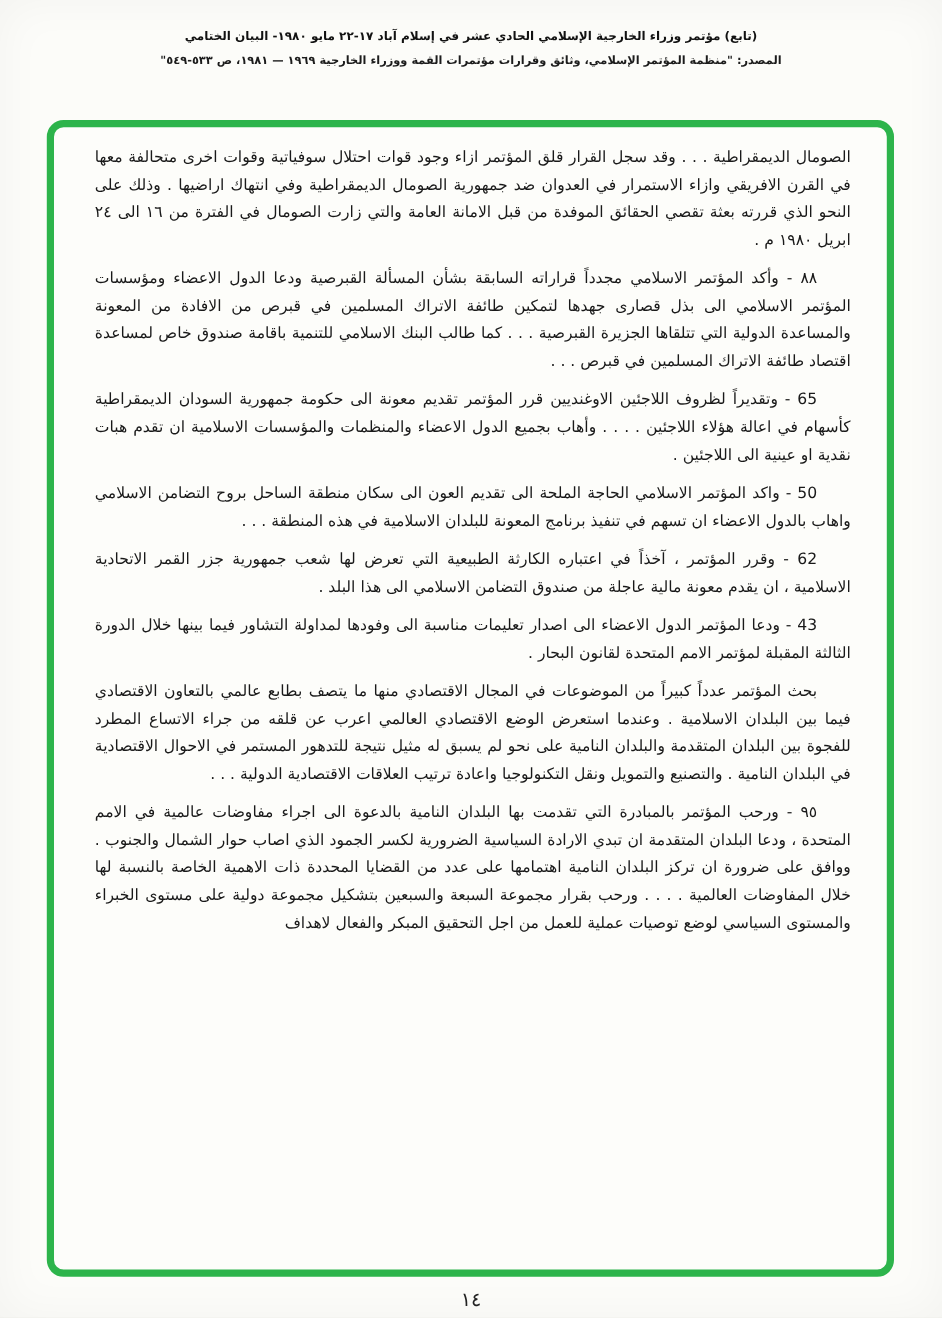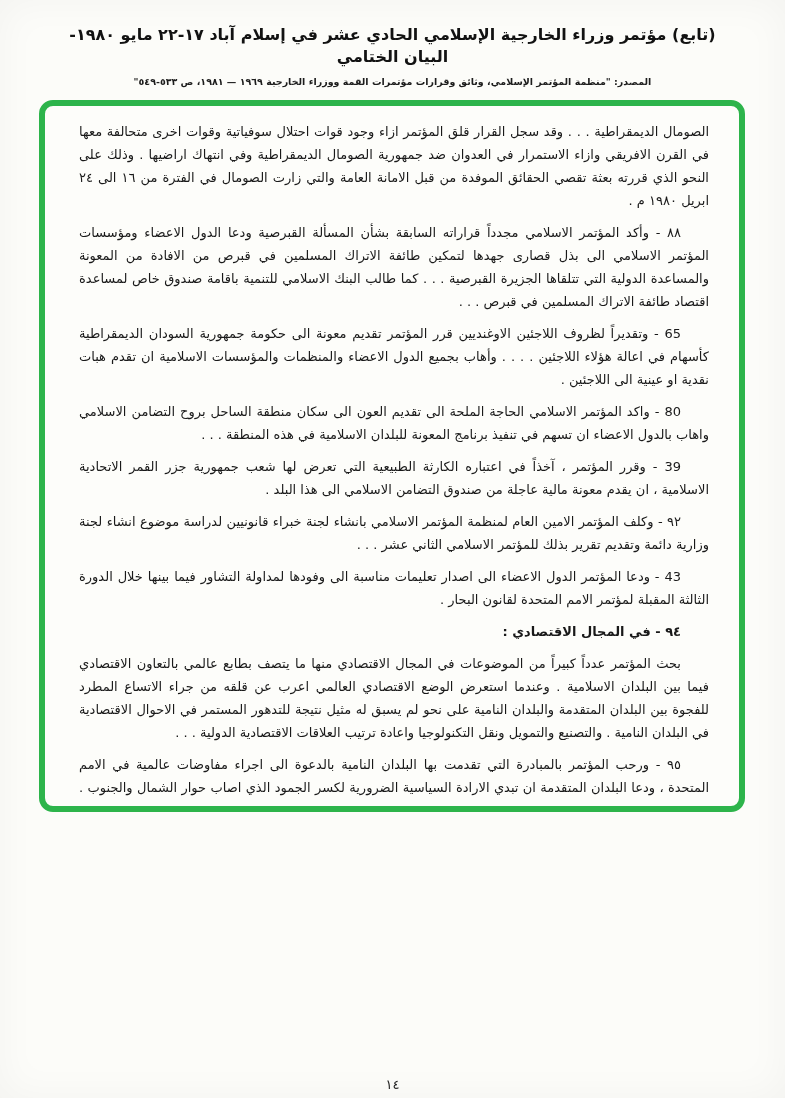--- a/index.html
+++ b/index.html
@@ -19,37 +19,37 @@
   }
   .header {
     position: absolute;
     top: 24px;
     right: 55px;
     left: 55px;
     text-align: center;
     color: #121212;
   }
   .header-title {
-    font-size: 16px;
+    font-size: 10px;
     font-weight: bold;
     letter-spacing: 0;
     line-height: 1.4;
   }
   .header-source {
     font-size: 9.5px;
     font-weight: bold;
     margin-top: 7px;
     color: #1c1c1c;
   }
   .content-frame {
     position: absolute;
     top: 100px;
     right: 40px;
     width: 706px;
-    height: 712px;
+    height: 964px;
     border: 6px solid #2db44b;
     border-radius: 14px;
     background: #fdfdfa;
   }
   .content {
     position: absolute;
     top: 14px;
     right: 30px;
     left: 34px;
     bottom: 10px;
@@ -66,44 +66,42 @@
   .content p.no-indent { text-indent: 0; }
   .content p.section-head {
     font-weight: bold;
   }
   .page-number {
     position: absolute;
     bottom: 6px;
     left: 0;
     right: 0;
     text-align: center;
-    font-size: 13px;
+    font-size: 16px;
     color: #222;
   }
 </style>
 </head>
 <body>
 
 <div class="page">
 
   <div class="header">
     <div class="header-title">(تابع) مؤتمر وزراء الخارجية الإسلامي الحادي عشر في إسلام آباد ١٧-٢٢ مايو ١٩٨٠- البيان الختامي</div>
     <div class="header-source">المصدر: "منظمة المؤتمر الإسلامي، وثائق وقرارات مؤتمرات القمة ووزراء الخارجية ١٩٦٩ — ١٩٨١، ص ٥٣٣-٥٤٩"</div>
   </div>
 
   <div class="content-frame">
     <div class="content">
       <p class="no-indent">الصومال الديمقراطية . . . وقد سجل القرار قلق المؤتمر ازاء وجود قوات احتلال سوفياتية وقوات اخرى متحالفة معها في القرن الافريقي وازاء الاستمرار في العدوان ضد جمهورية الصومال الديمقراطية وفي انتهاك اراضيها . وذلك على النحو الذي قررته بعثة تقصي الحقائق الموفدة من قبل الامانة العامة والتي زارت الصومال في الفترة من ١٦ الى ٢٤ ابريل ١٩٨٠ م .</p>
       <p>٨٨ - وأكد المؤتمر الاسلامي مجدداً قراراته السابقة بشأن المسألة القبرصية ودعا الدول الاعضاء ومؤسسات المؤتمر الاسلامي الى بذل قصارى جهدها لتمكين طائفة الاتراك المسلمين في قبرص من الافادة من المعونة والمساعدة الدولية التي تتلقاها الجزيرة القبرصية . . . كما طالب البنك الاسلامي للتنمية باقامة صندوق خاص لمساعدة اقتصاد طائفة الاتراك المسلمين في قبرص . . .</p>
       <p>65 - وتقديراً لظروف اللاجئين الاوغنديين قرر المؤتمر تقديم معونة الى حكومة جمهورية السودان الديمقراطية كأسهام في اعالة هؤلاء اللاجئين . . . . وأهاب بجميع الدول الاعضاء والمنظمات والمؤسسات الاسلامية ان تقدم هبات نقدية او عينية الى اللاجئين .</p>
-      <p>80 - واكد المؤتمر الاسلامي الحاجة الملحة الى تقديم العون الى سكان منطقة الساحل بروح التضامن الاسلامي واهاب بالدول الاعضاء ان تسهم في تنفيذ برنامج المعونة للبلدان الاسلامية في هذه المنطقة . . .</p>
-      <p>39 - وقرر المؤتمر ، آخذاً في اعتباره الكارثة الطبيعية التي تعرض لها شعب جمهورية جزر القمر الاتحادية الاسلامية ، ان يقدم معونة مالية عاجلة من صندوق التضامن الاسلامي الى هذا البلد .</p>
-      <p>٩٢ - وكلف المؤتمر الامين العام لمنظمة المؤتمر الاسلامي بانشاء لجنة خبراء قانونيين لدراسة موضوع انشاء لجنة وزارية دائمة وتقديم تقرير بذلك للمؤتمر الاسلامي الثاني عشر . . .</p>
+      <p>50 - واكد المؤتمر الاسلامي الحاجة الملحة الى تقديم العون الى سكان منطقة الساحل بروح التضامن الاسلامي واهاب بالدول الاعضاء ان تسهم في تنفيذ برنامج المعونة للبلدان الاسلامية في هذه المنطقة . . .</p>
+      <p>62 - وقرر المؤتمر ، آخذاً في اعتباره الكارثة الطبيعية التي تعرض لها شعب جمهورية جزر القمر الاتحادية الاسلامية ، ان يقدم معونة مالية عاجلة من صندوق التضامن الاسلامي الى هذا البلد .</p>
       <p>43 - ودعا المؤتمر الدول الاعضاء الى اصدار تعليمات مناسبة الى وفودها لمداولة التشاور فيما بينها خلال الدورة الثالثة المقبلة لمؤتمر الامم المتحدة لقانون البحار .</p>
-      <p class="section-head">٩٤ - في المجال الاقتصادي :</p>
       <p>بحث المؤتمر عدداً كبيراً من الموضوعات في المجال الاقتصادي منها ما يتصف بطابع عالمي بالتعاون الاقتصادي فيما بين البلدان الاسلامية . وعندما استعرض الوضع الاقتصادي العالمي اعرب عن قلقه من جراء الاتساع المطرد للفجوة بين البلدان المتقدمة والبلدان النامية على نحو لم يسبق له مثيل نتيجة للتدهور المستمر في الاحوال الاقتصادية في البلدان النامية . والتصنيع والتمويل ونقل التكنولوجيا واعادة ترتيب العلاقات الاقتصادية الدولية . . .</p>
       <p>٩٥ - ورحب المؤتمر بالمبادرة التي تقدمت بها البلدان النامية بالدعوة الى اجراء مفاوضات عالمية في الامم المتحدة ، ودعا البلدان المتقدمة ان تبدي الارادة السياسية الضرورية لكسر الجمود الذي اصاب حوار الشمال والجنوب . ووافق على ضرورة ان تركز البلدان النامية اهتمامها على عدد من القضايا المحددة ذات الاهمية الخاصة بالنسبة لها خلال المفاوضات العالمية . . . . ورحب بقرار مجموعة السبعة والسبعين بتشكيل مجموعة دولية على مستوى الخبراء والمستوى السياسي لوضع توصيات عملية للعمل من اجل التحقيق المبكر والفعال لاهداف</p>
     </div>
   </div>
 
   <div class="page-number">١٤</div>
 
 </div>
 
 </body></html>

